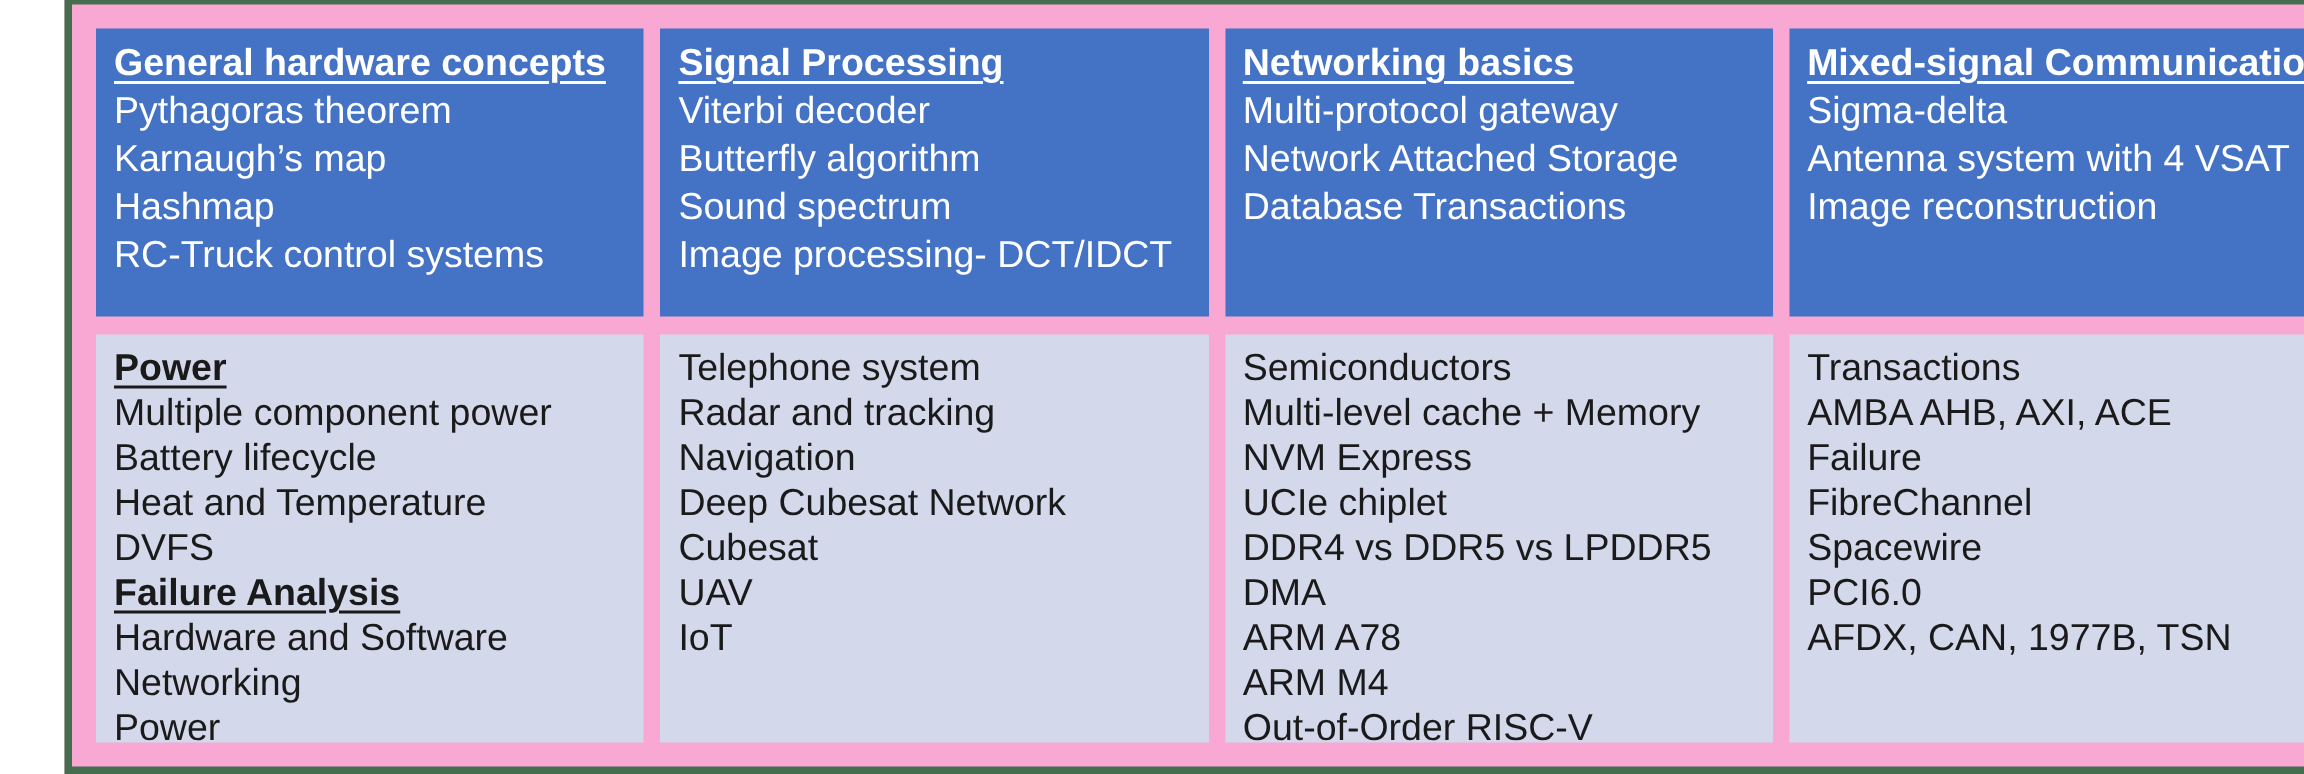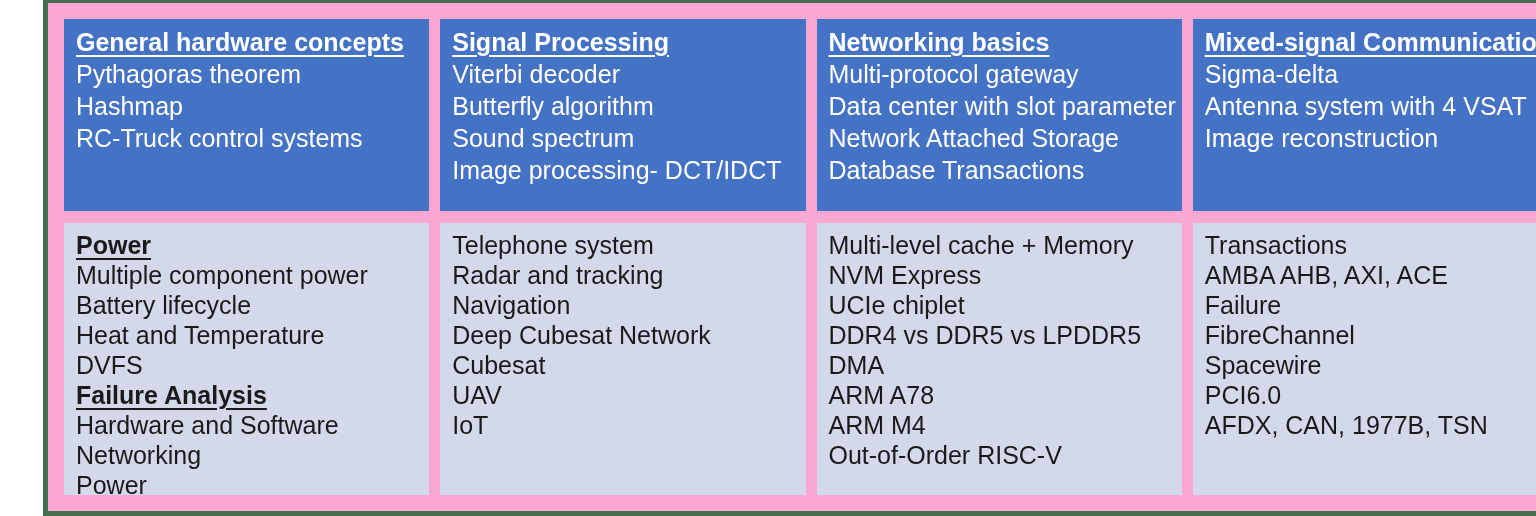--- a/index.html
+++ b/index.html
@@ -57,36 +57,36 @@
 </style>
 </head>
 <body>
 
 <div class="frame">
   <div class="grid">
 
     <div class="cell top">
       <div class="line hdr">General hardware concepts</div>
       <div class="line">Pythagoras theorem</div>
+      <div class="line">Karnaugh’s map</div>
       <div class="line">Hashmap</div>
       <div class="line">RC-Truck control systems</div>
     </div>
 
     <div class="cell top">
       <div class="line hdr">Signal Processing</div>
       <div class="line">Viterbi decoder</div>
       <div class="line">Butterfly algorithm</div>
       <div class="line">Sound spectrum</div>
       <div class="line">Image processing- DCT/IDCT</div>
     </div>
 
     <div class="cell top">
       <div class="line hdr">Networking basics</div>
       <div class="line">Multi-protocol gateway</div>
-      <div class="line">Data center with slot parameter</div>
       <div class="line">Network Attached Storage</div>
       <div class="line">Database Transactions</div>
     </div>
 
     <div class="cell top">
       <div class="line hdr">Mixed-signal Communication</div>
       <div class="line">Sigma-delta</div>
       <div class="line">Antenna system with 4 VSAT</div>
       <div class="line">Image reconstruction</div>
     </div>
@@ -107,20 +107,21 @@
       <div class="line">Telephone system</div>
       <div class="line">Radar and tracking</div>
       <div class="line">Navigation</div>
       <div class="line">Deep Cubesat Network</div>
       <div class="line">Cubesat</div>
       <div class="line">UAV</div>
       <div class="line">IoT</div>
     </div>
 
     <div class="cell bottom">
+      <div class="line">Semiconductors</div>
       <div class="line">Multi-level cache + Memory</div>
       <div class="line">NVM Express</div>
       <div class="line">UCIe chiplet</div>
       <div class="line">DDR4 vs DDR5 vs LPDDR5</div>
       <div class="line">DMA</div>
       <div class="line">ARM A78</div>
       <div class="line">ARM M4</div>
       <div class="line">Out-of-Order RISC-V</div>
     </div>
 

